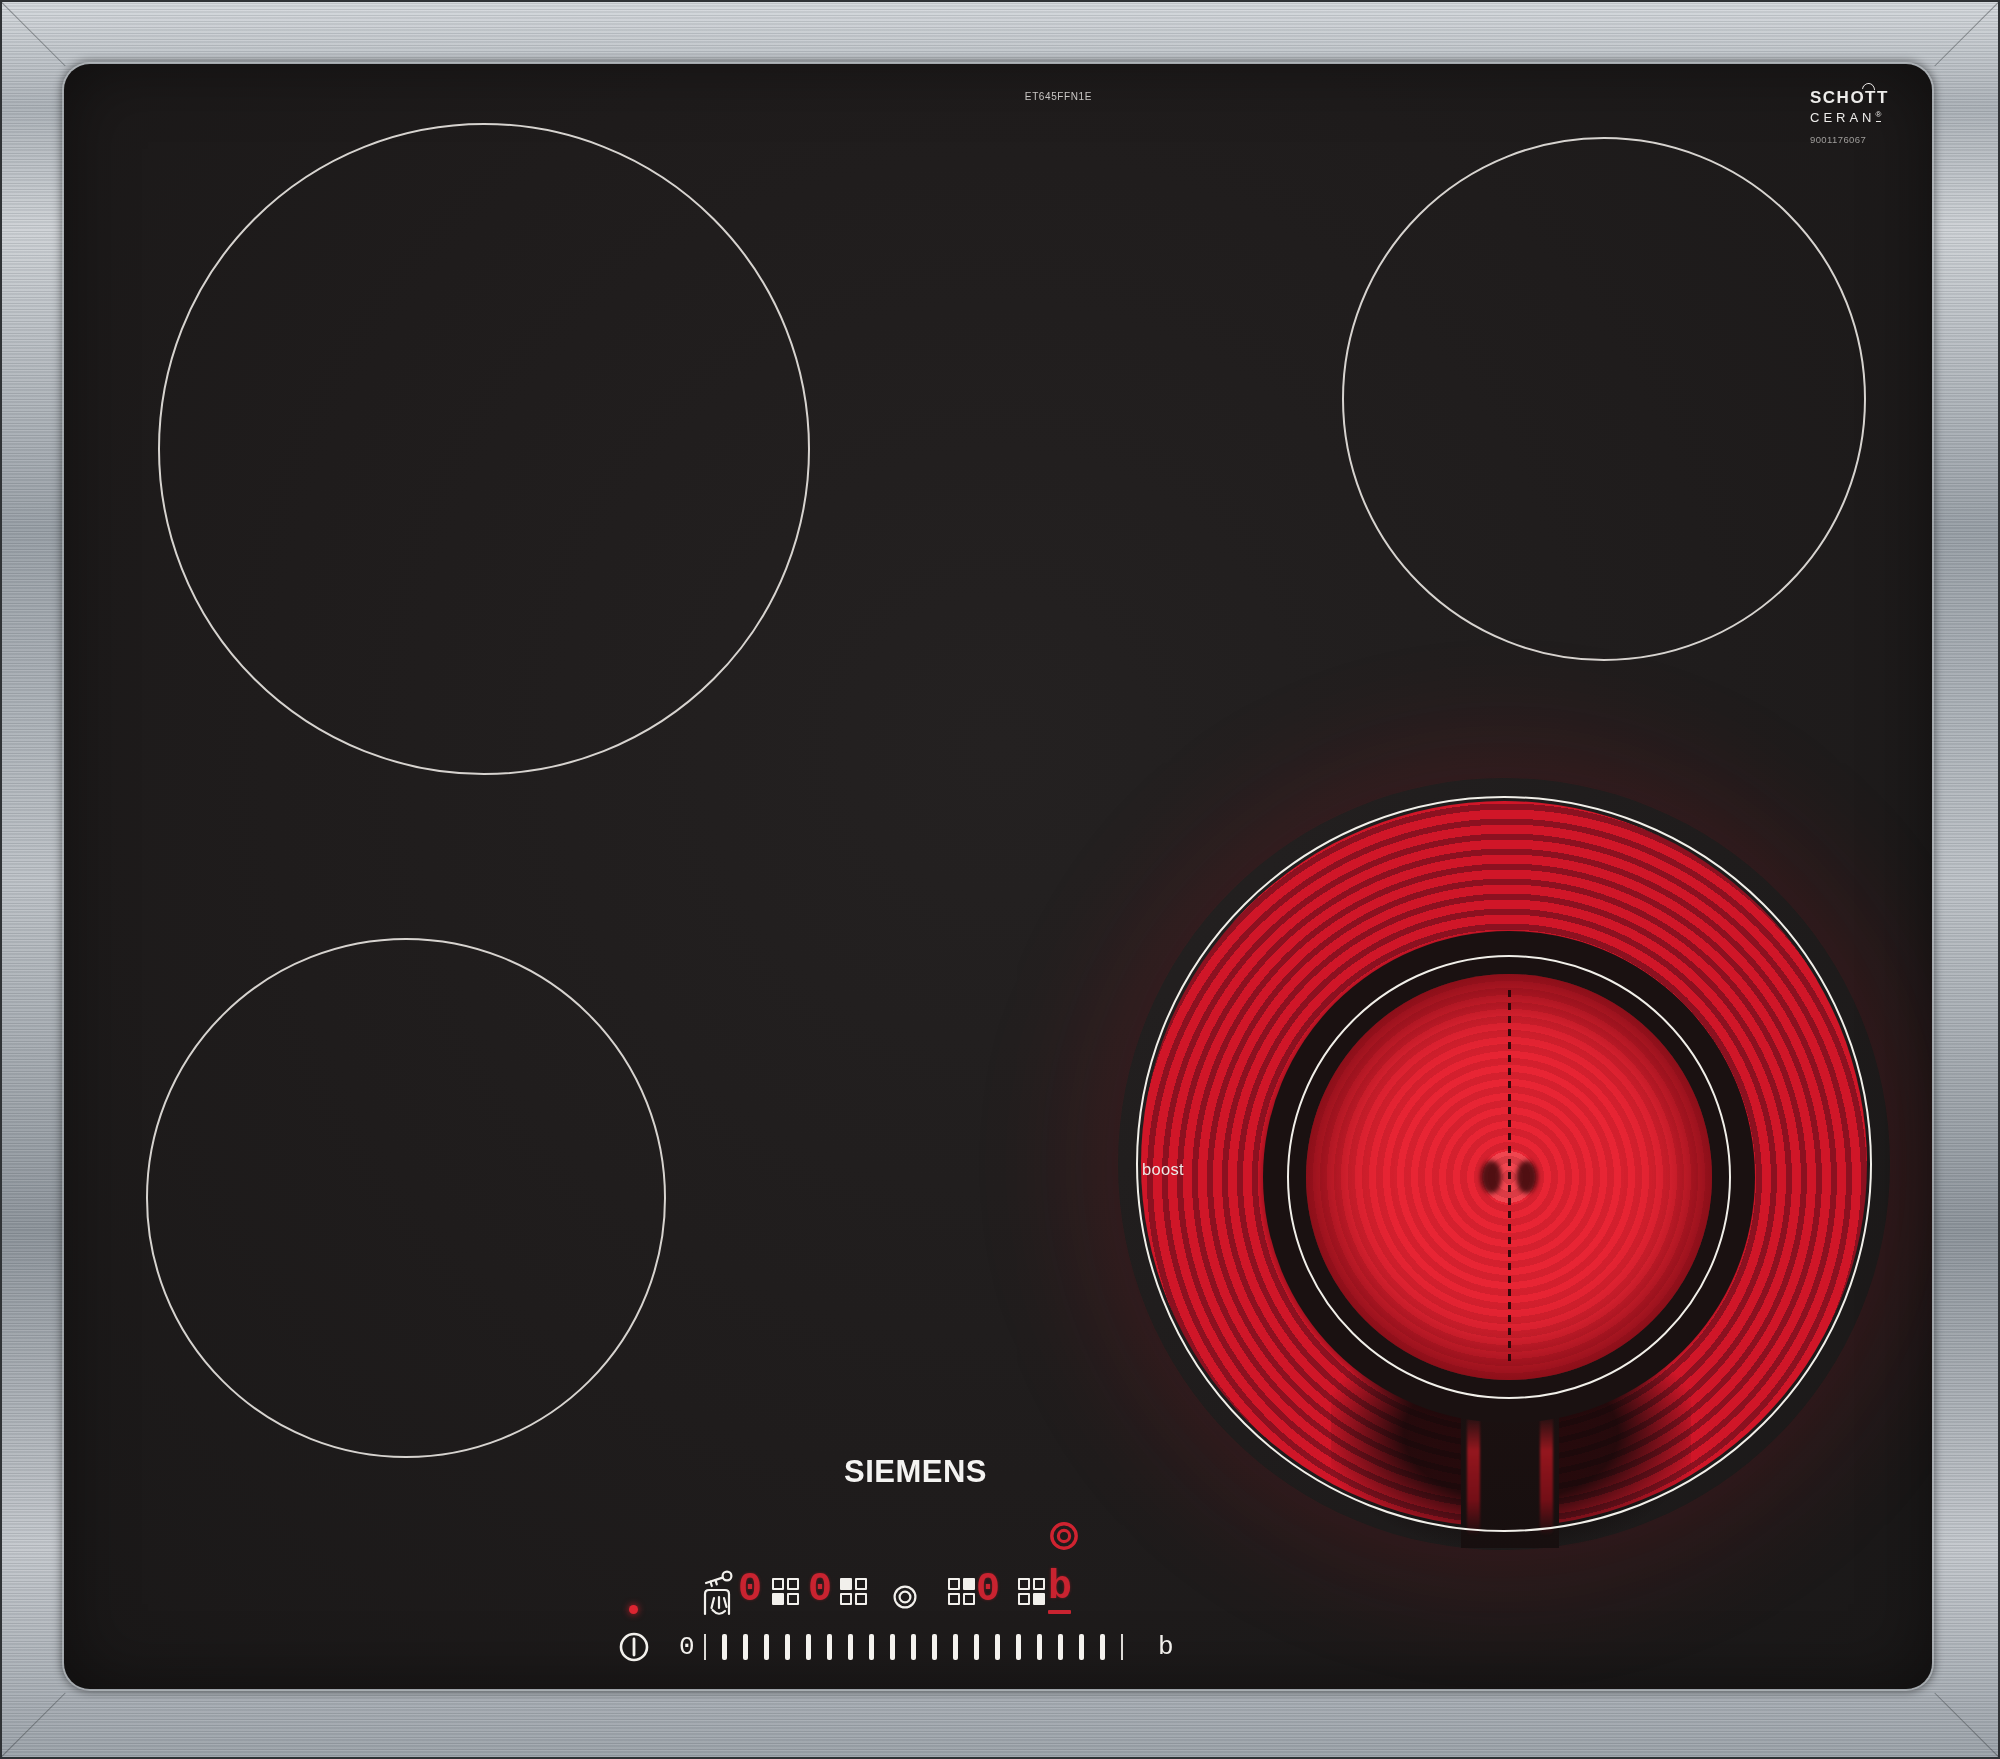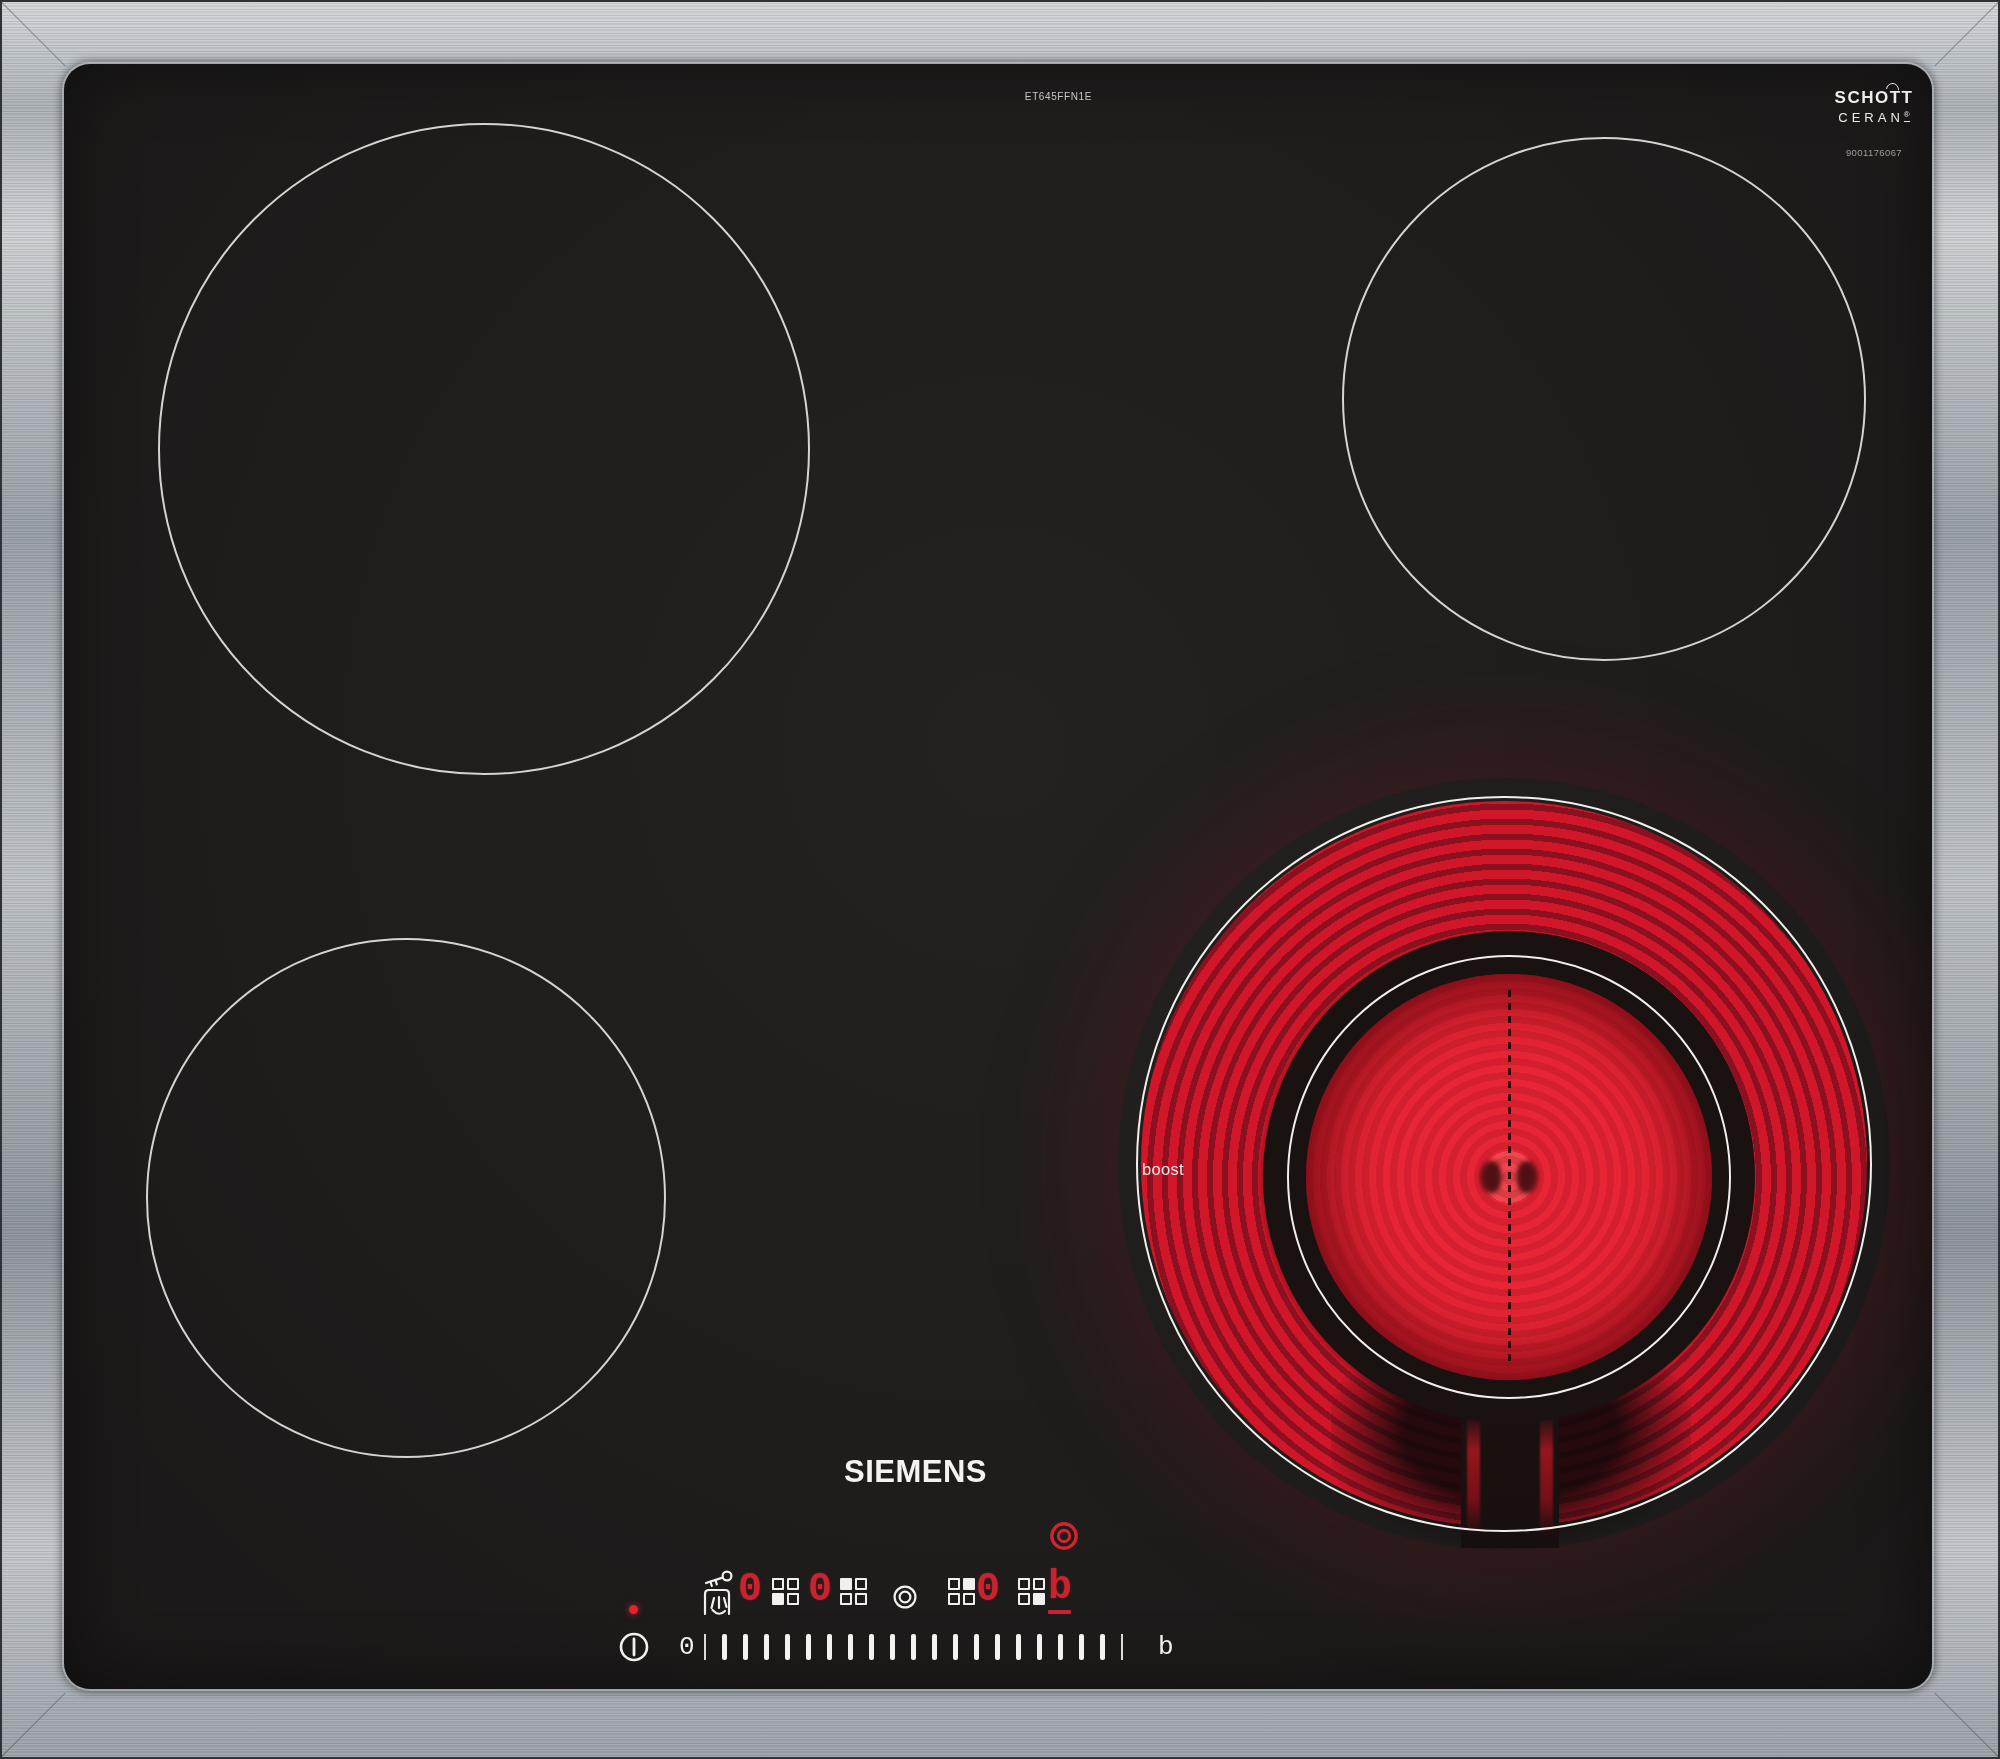--- a/index.html
+++ b/index.html
@@ -60,28 +60,28 @@
     background:repeating-linear-gradient(180deg, rgba(25,2,4,0.85) 0 7px, rgba(25,2,4,0) 7px 13px);}
   .blob{position:absolute;top:calc(50% - 17px);width:22px;height:34px;border-radius:50%;filter:blur(2px);
     background:radial-gradient(ellipse, rgba(55,8,10,0.85) 0 55%, rgba(55,8,10,0) 100%);}
   .blob-l{left:calc(50% - 29px);} .blob-r{left:calc(50% + 7px);}
   .hot-ring{position:absolute;inset:0;border:2px solid #f1efe9;border-radius:50%;z-index:7;}
   .boost-label{position:absolute;left:1078px;top:1096px;z-index:8;font-size:16.5px;color:#eceae7;letter-spacing:0.3px;}
 
   
   .model-label{position:absolute;left:848px;top:27px;width:180px;text-align:right;
     font-size:10px;letter-spacing:0.6px;color:#c9c7c5;}
-  .schott{position:absolute;left:1746px;top:24px;width:128px;text-align:center;color:#edecea;}
+  .schott{position:absolute;left:1746px;top:24px;width:128px;text-align:left;color:#edecea;}
   .schott-line1{position:relative;display:inline-block;font-weight:bold;font-size:17px;letter-spacing:1.5px;}
   .swoosh{position:absolute;right:14px;top:-5px;width:13px;height:13px;border:1.6px solid #e9e8e6;
     border-radius:50%;border-bottom-color:transparent;border-left-color:transparent;transform:rotate(-40deg);}
   .schott-line2{font-size:13px;letter-spacing:4px;margin-top:2px;}
   .reg{position:relative;font-size:8px;vertical-align:top;letter-spacing:0;}
   .reg::after{content:"";position:absolute;left:0;right:0;bottom:-3px;height:1px;background:#e9e8e6;}
-  .schott-serial{font-size:9.5px;letter-spacing:0.4px;color:#a09e9c;margin-top:22px;}
+  .schott-serial{font-size:9.5px;letter-spacing:0.4px;color:#a09e9c;margin-top:9px;}
   .siemens{position:absolute;left:780px;top:1390px;font-weight:bold;font-size:31px;letter-spacing:0.5px;color:#f4f3f1;}
 
   
   .red-dot{position:absolute;left:565px;top:1541px;width:9px;height:9px;border-radius:50%;
     background:#dd2531;box-shadow:0 0 6px 1px rgba(220,35,45,0.6);}
   .icon{position:absolute;}
   .seg{position:absolute;height:34px;display:flex;align-items:center;
     font-family:"Liberation Mono","DejaVu Sans Mono",monospace;font-weight:bold;font-size:40px;
     color:#c92330;text-shadow:0 0 3px rgba(200,30,42,0.45);}
   .seg-1{left:674px;top:1508px;} .seg-2{left:744px;top:1508px;}

